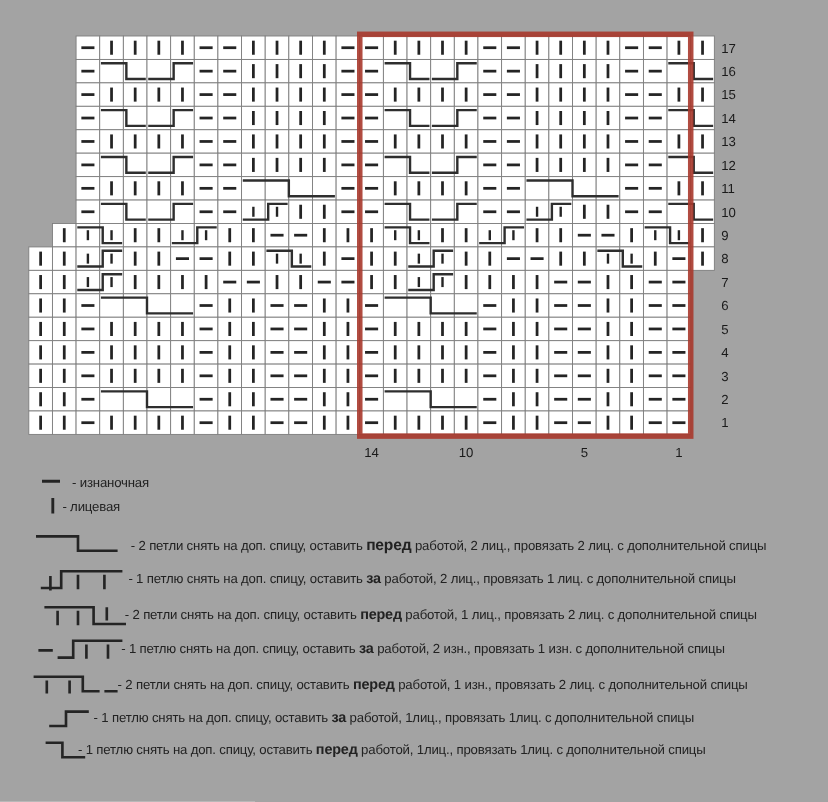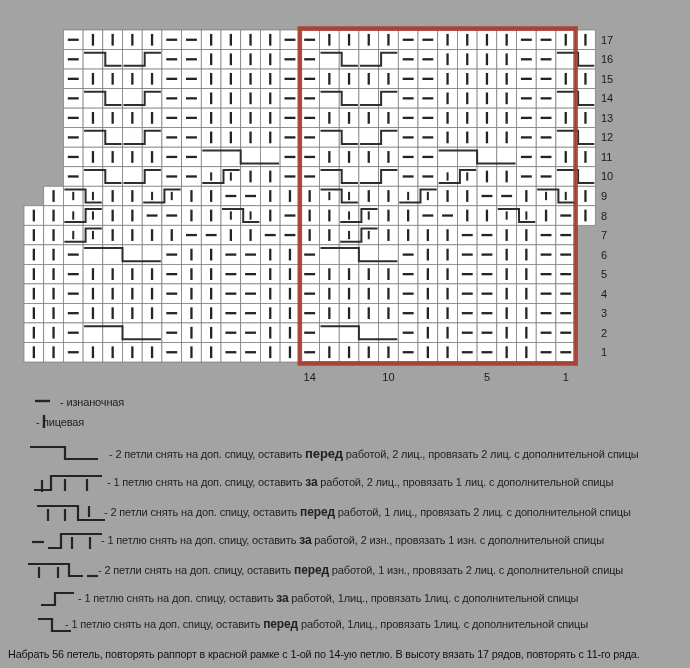--- a/index.html
+++ b/index.html
@@ -966,21 +966,21 @@
       <svg class="lg-sym" style="left:33px" width="20" height="16">
         <line x1="2" y1="9" x2="17" y2="9" stroke="#242424" stroke-width="2.4"></line>
       </svg>
       <span class="lg-text" style="left:60px"><span>- изнаночная</span><span class="lg-em"></span><span></span></span>
     </div>
 
     <div class="lg-item" style="top:412px">
       <svg class="lg-sym" style="left:39px" width="12" height="18">
         <line x1="5" y1="3" x2="5" y2="16" stroke="#242424" stroke-width="2.4"></line>
       </svg>
-      <span class="lg-text" style="left:36px"><span>- лицевая</span><span class="lg-em"></span><span></span></span>
+      <span class="lg-text" style="left:52px"><span>- лицевая</span><span class="lg-em"></span><span></span></span>
     </div>
 
     <div class="lg-item" style="top:441px">
       <svg class="lg-sym" style="left:29px" width="70" height="24">
         <path d="M1,6 H36 V18 H69" fill="none" stroke="#242424" stroke-width="2.2"></path>
       </svg>
       <span class="lg-text" style="left:109px;top:5px"><span>- 2 петли снять на доп. спицу, оставить </span><span class="lg-em big">перед</span><span> работой, 2 лиц., провязать 2 лиц. с дополнительной спицы</span></span>
     </div>
 
     <div class="lg-item" style="top:471px">
@@ -1032,14 +1032,13 @@
 
     <div class="lg-item" style="top:614px">
       <svg class="lg-sym" style="left:37px" width="36" height="22">
         <path d="M1,5 H15 V17 H34" fill="none" stroke="#242424" stroke-width="2.2"></path>
       </svg>
       <span class="lg-text" style="left:65px;top:3px"><span>- 1 петлю снять на доп. спицу, оставить </span><span class="lg-em">перед</span><span> работой, 1лиц., провязать 1лиц. с дополнительной спицы</span></span>
     </div>
 
   </div>
 
-  <div class="note">Набрать 56 петель, повторять раппорт в красной рамке с 1-ой по 14-ую петлю. В высоту вязать 17 рядов, повторять с 11-го ряда.</div>
 </div>
 
 </body></html>

